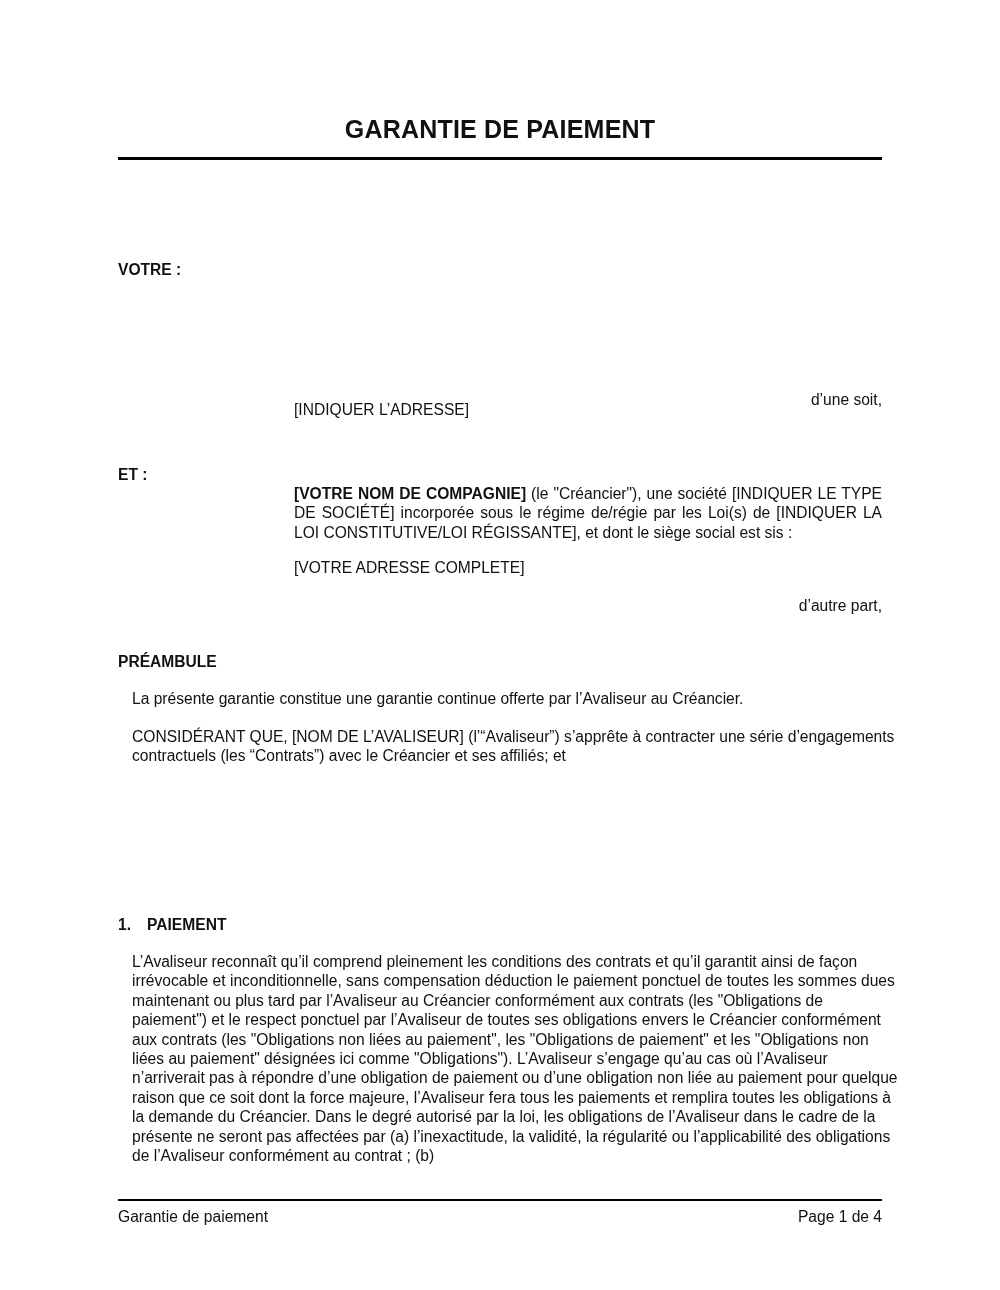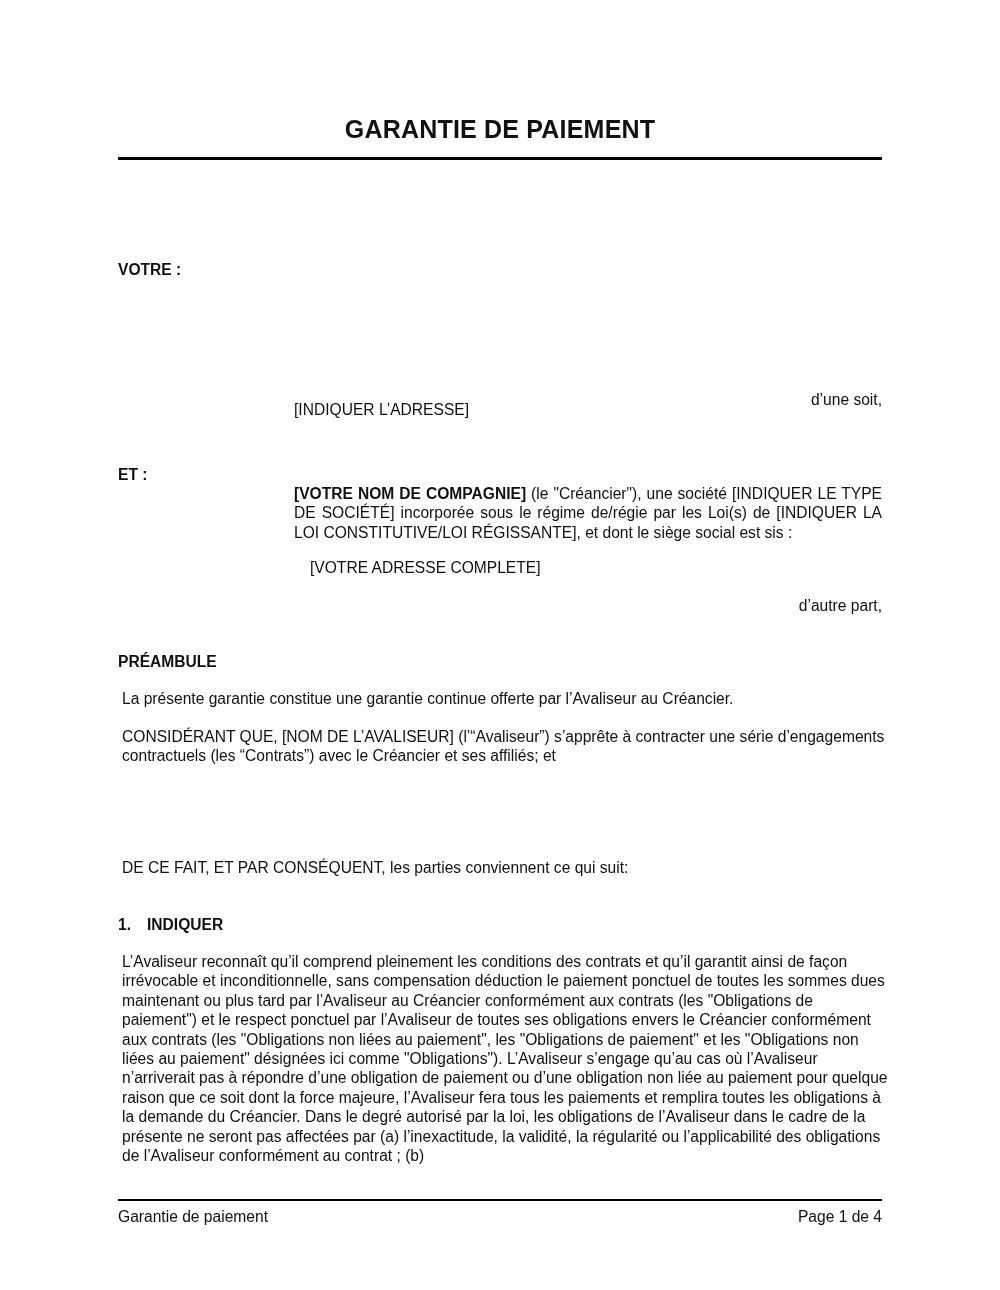--- a/index.html
+++ b/index.html
@@ -9,49 +9,48 @@
     .title { position: absolute; left: 118px; width: 764px; top: 115px; text-align: center;
       font-weight: bold; font-size: 25px; letter-spacing: 0.2px; }
     .title-rule { position: absolute; left: 118px; width: 764px; top: 157px; height: 0; border-top: 3px solid #000; }
     .line { position: absolute; left: 118px; white-space: nowrap; line-height: 19px; }
     .party-label { position: absolute; left: 118px; font-weight: bold; line-height: 19px; }
     .party-body { position: absolute; left: 294px; width: 588px; line-height: 19.3px; text-align: justify; }
     .party-body b { font-weight: bold; }
     .party-addr { position: absolute; left: 294px; line-height: 19px; }
     .party-side { position: absolute; right: 118px; line-height: 19px; text-align: right; }
     .heading { position: absolute; left: 118px; font-weight: bold; line-height: 19px; }
-    .para { position: absolute; left: 122px; width: 766px; line-height: 19.4px; }
+    .para { position: absolute; left: 132px; width: 766px; line-height: 19.4px; }
     .footer-rule { position: absolute; left: 118px; width: 764px; top: 1199px; height: 0; border-top: 2px solid #000; }
     .footer-left { position: absolute; left: 118px; top: 1207px; line-height: 19px; }
     .footer-right { position: absolute; right: 118px; top: 1207px; line-height: 19px; }
     .num { display: inline-block; width: 29px; }
   </style>
 </head>
 <body>
 
 <div class="page">
 
   <div class="title">GARANTIE DE PAIEMENT</div>
   <div class="title-rule"></div>
 
 
   <div class="party-label" style="top:260px;">VOTRE :</div>
   <div class="party-addr" style="top:364px;margin-top:36px;">[INDIQUER L’ADRESSE]</div>
   <div class="party-side" style="top:390px;">d’une soit,</div>
 
   <div class="party-label" style="top:465px;">ET :</div>
   <div class="party-body" style="top:484px;"><b>[VOTRE NOM DE COMPAGNIE]</b><span> (le "Créancier"), une société [INDIQUER LE TYPE DE SOCIÉTÉ] incorporée sous le régime de/régie par les Loi(s) de [INDIQUER LA LOI CONSTITUTIVE/LOI RÉGISSANTE], et dont le siège social est sis :</span></div>
-  <div class="party-addr" style="top:558px;margin-left:16px;">[VOTRE ADRESSE COMPLETE]</div>
+  <div class="party-addr" style="top:558px;">[VOTRE ADRESSE COMPLETE]</div>
   <div class="party-side" style="top:596px;">d’autre part,</div>
 
   <div class="heading" style="top:652px;">PRÉAMBULE</div>
   <div class="para" style="top:689px;">La présente garantie constitue une garantie continue offerte par l’Avaliseur au Créancier.</div>
   <div class="para" style="top:727px;">CONSIDÉRANT QUE, [NOM DE  L’AVALISEUR] (l’“Avaliseur”) s’apprête à contracter une série d’engagements contractuels (les “Contrats”) avec le Créancier et ses affiliés; et</div>
-  <div class="para" style="top:858px;">DE CE FAIT, ET PAR CONSÉQUENT, les parties conviennent ce qui suit:</div>
 
-  <div class="heading" style="top:915px;"><span class="num">1.</span><span>INDIQUER</span></div>
+  <div class="heading" style="top:915px;"><span class="num">1.</span><span>PAIEMENT</span></div>
   <div class="para" style="top:952px; text-align:left;">L’Avaliseur reconnaît qu’il comprend pleinement les conditions des contrats et qu’il garantit ainsi de façon irrévocable et inconditionnelle, sans compensation déduction le paiement ponctuel de toutes les sommes dues maintenant ou plus tard par l’Avaliseur au Créancier conformément aux contrats (les "Obligations de paiement") et le respect ponctuel par l’Avaliseur de toutes ses obligations envers le Créancier conformément aux contrats (les "Obligations non liées au paiement", les "Obligations de paiement" et les "Obligations non liées au paiement" désignées ici comme "Obligations"). L’Avaliseur s’engage qu’au cas où l’Avaliseur n’arriverait pas à répondre d’une obligation de paiement ou d’une obligation non liée au paiement pour quelque raison que ce soit dont la force majeure, l’Avaliseur fera tous les paiements et remplira toutes les obligations à la demande du Créancier. Dans le degré autorisé par la loi, les obligations de l’Avaliseur dans le cadre de la présente ne seront pas affectées par (a) l’inexactitude, la validité, la régularité ou l’applicabilité des obligations de l’Avaliseur conformément au contrat ; (b)</div>
 
   <div class="footer-rule"></div>
   <div class="footer-left">Garantie de paiement</div>
   <div class="footer-right">Page 1 de 4</div>
 
 </div>
 
 </body></html>

